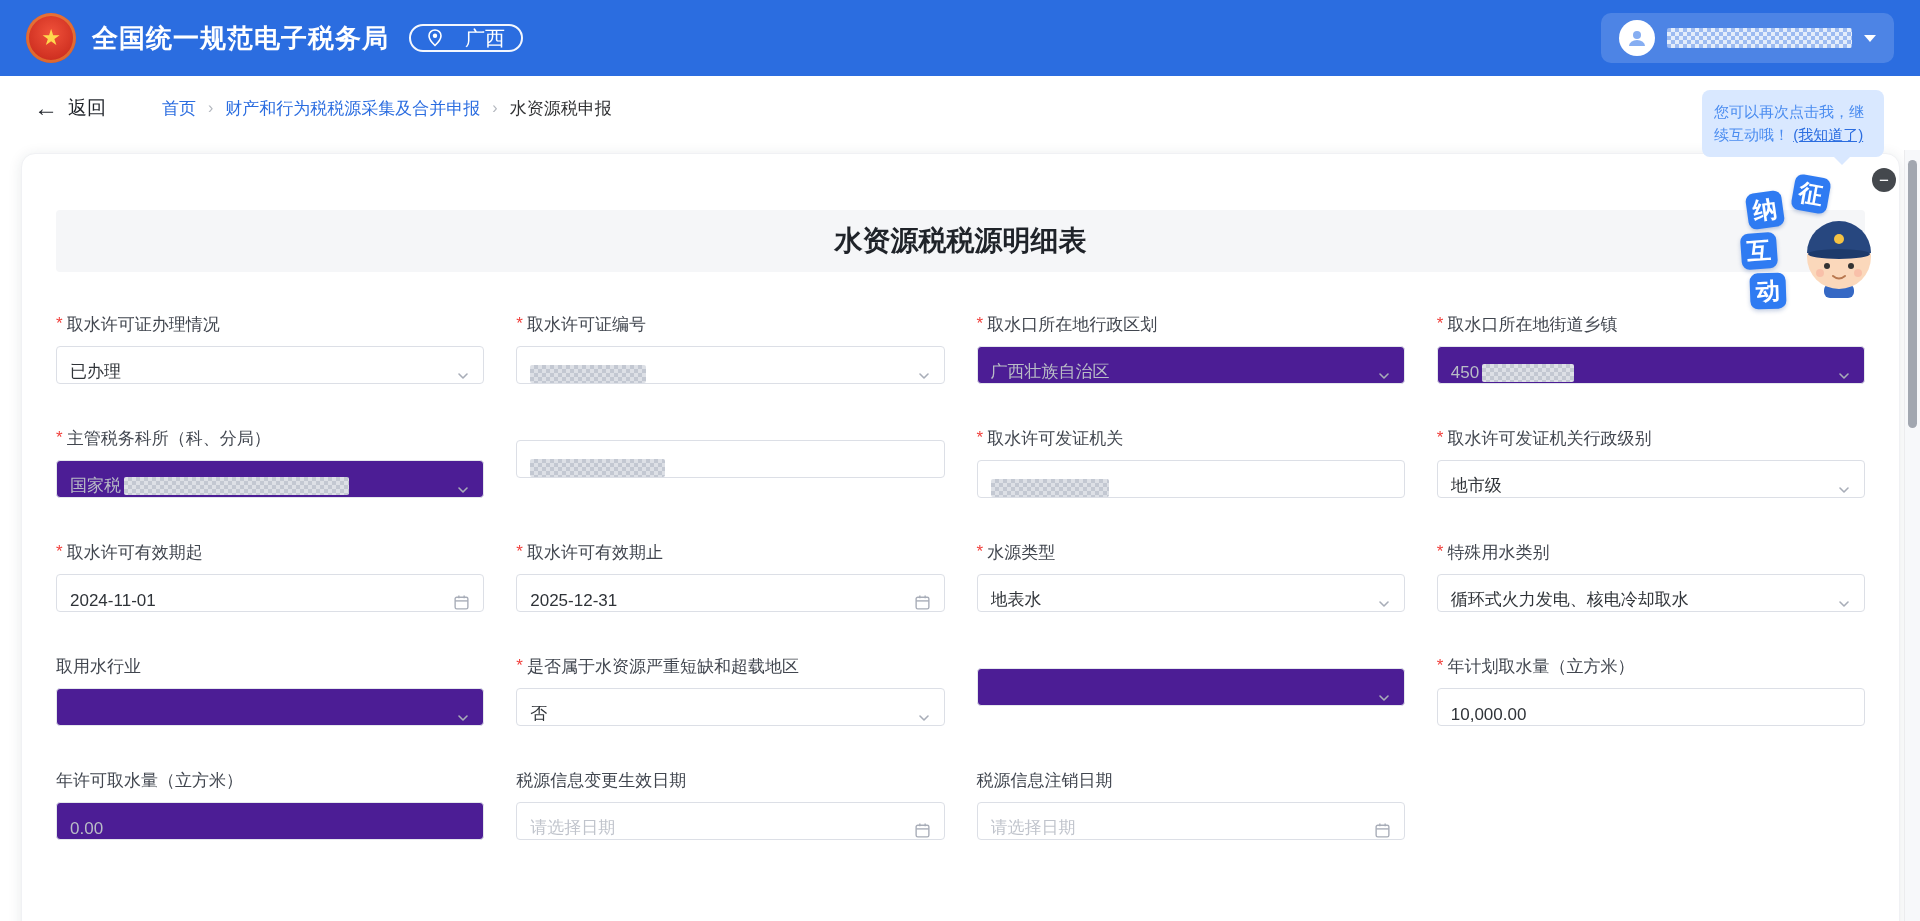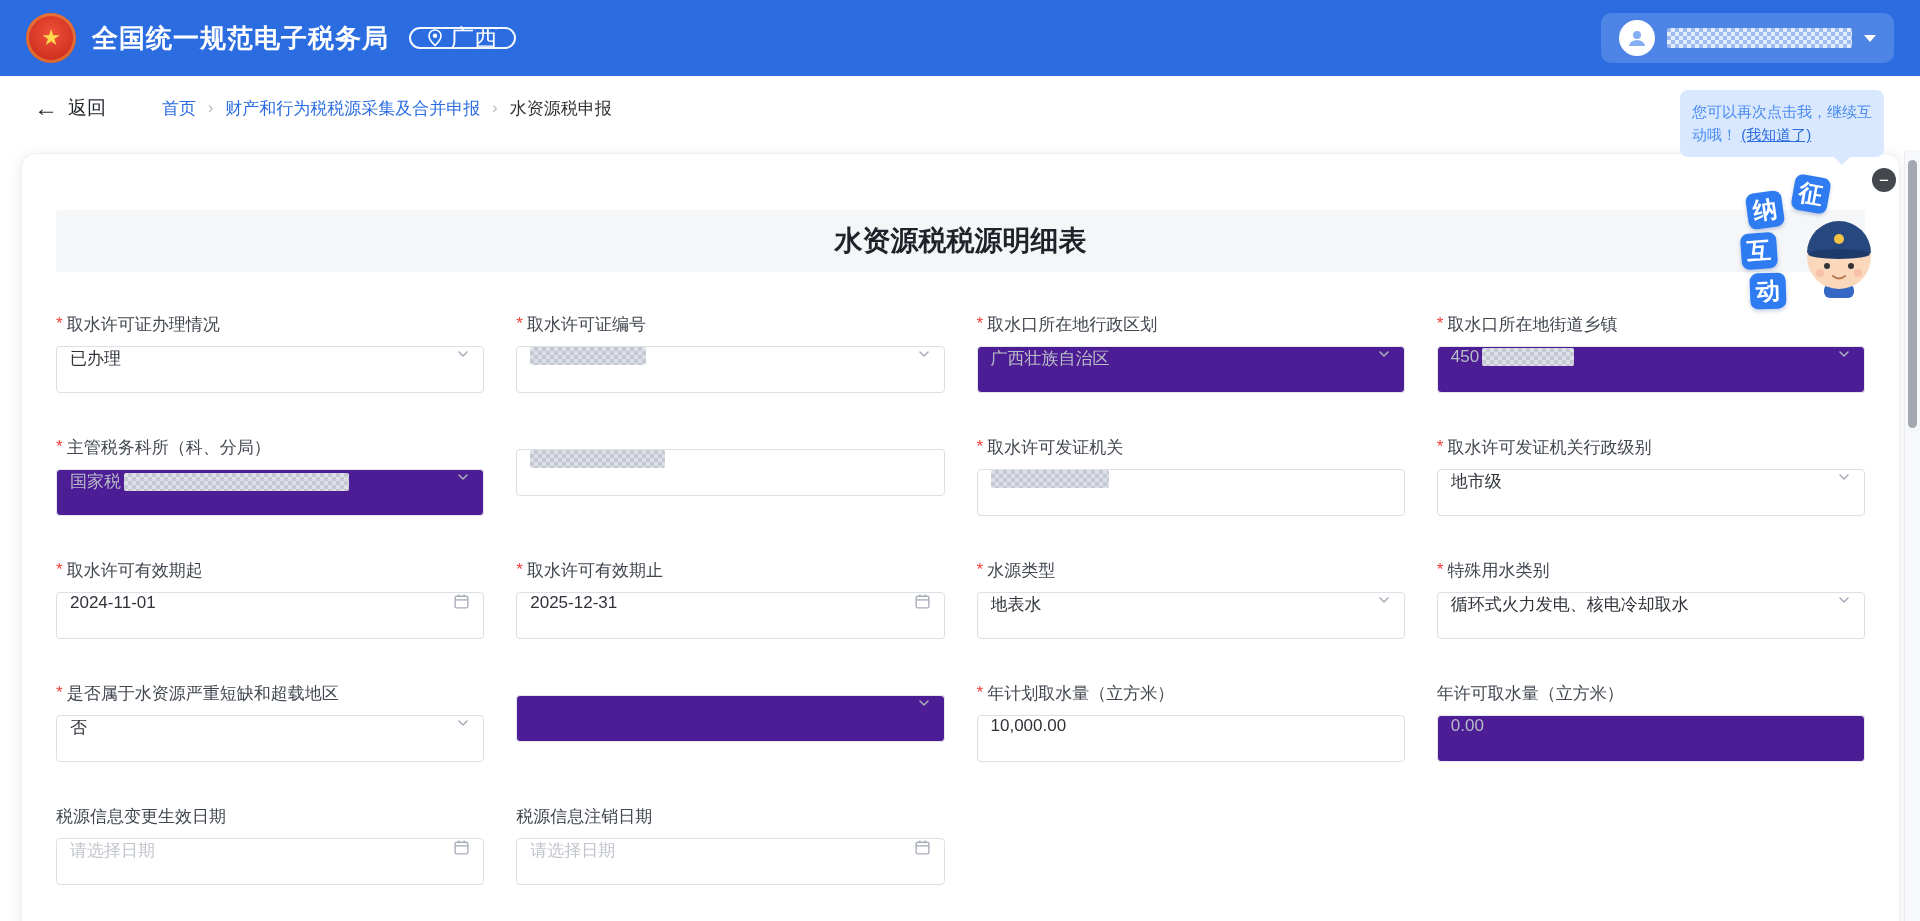--- a/index.html
+++ b/index.html
@@ -4,52 +4,52 @@
 <style>
   * { box-sizing: border-box; margin: 0; padding: 0; }
   html,body { width:1920px; height:921px; overflow:hidden; }
   body { font-family: "Liberation Sans", "DejaVu Sans", sans-serif; background:#fff; color:#2f3338; position:relative; }
 
   
   .header { height:76px; background:#2b6de0; display:flex; align-items:center; padding:0 26px; position:relative; }
   .emblem { width:50px; height:50px; border-radius:50%; background:radial-gradient(circle at 50% 40%, #f0513a, #bf2015); display:flex; align-items:center; justify-content:center; box-shadow: inset 0 0 0 3px rgba(255,216,77,.35); flex:0 0 auto; }
   .emblem-star { color:#ffd84d; font-size:22px; line-height:1; }
   .header-title { color:#fff; font-size:26px; font-weight:700; margin-left:16px; letter-spacing:1px; }
-  .region-badge { margin-left:20px; height:22px; border:2px solid rgba(255,255,255,.95); border-radius:20px; display:flex; align-items:center; gap:7px; padding:0 16px; color:#fff; font-size:24px; cursor:pointer; }
+  .region-badge { margin-left:20px; height:28px; border:2px solid rgba(255,255,255,.95); border-radius:20px; display:flex; align-items:center; gap:22px; padding:0 16px; color:#fff; font-size:20px; cursor:pointer; }
   .user-box { margin-left:auto; height:50px; background:rgba(255,255,255,.16); border-radius:10px; display:flex; align-items:center; gap:12px; padding:0 18px; cursor:pointer; }
   .avatar { width:36px; height:36px; border-radius:50%; background:#fff; display:flex; align-items:center; justify-content:center; }
   .mosaic { display:inline-block; height:18px; border-radius:2px; background:repeating-conic-gradient(#c3c8d2 0% 25%, #dde0e6 0% 50%); background-size:8px 8px; }
   .mosaic.light { background:repeating-conic-gradient(rgba(255,255,255,.85) 0% 25%, rgba(255,255,255,.45) 0% 50%); background-size:8px 8px; height:20px; }
   .caret-down { width:0; height:0; border-left:6px solid transparent; border-right:6px solid transparent; border-top:7px solid #fff; }
 
   
   .breadcrumb-bar { height:64px; display:flex; align-items:center; padding:0 34px; background:#fff; }
   .back-group { display:flex; align-items:center; gap:10px; font-size:19px; color:#1f2329; font-weight:500; cursor:pointer; }
   .back-arrow { font-size:24px; line-height:1; color:#1f2329; }
   .crumbs { display:flex; align-items:center; margin-left:56px; font-size:17px; }
   .crumb { color:#2b6de0; cursor:pointer; }
   .crumb.active { color:#303133; cursor:default; }
   .crumb-sep { color:#b4b8bf; margin:0 12px; font-size:16px; }
 
   
-  .assist-tip { position:absolute; top:90px; right:36px; width:204px; background:#d9e8ff; border-radius:8px; padding:10px 12px; font-size:15px; line-height:1.55; color:#4a8cf0; z-index:7; }
+  .assist-tip { position:absolute; top:90px; right:36px; width:182px; background:#d9e8ff; border-radius:8px; padding:10px 12px; font-size:15px; line-height:1.55; color:#4a8cf0; z-index:7; }
   .assist-tip:after { content:""; position:absolute; bottom:-8px; right:34px; border-left:8px solid transparent; border-right:8px solid transparent; border-top:8px solid #d9e8ff; }
   .tip-link { color:#2b6de0; text-decoration:underline; cursor:pointer; }
 
   
   .card { position:absolute; left:21px; top:153px; width:1879px; height:840px; background:#fff; border-radius:14px; box-shadow:0 2px 14px rgba(31,45,61,.10); border:1px solid #f0f1f4; }
   .card-inner { padding:56px 34px 0 34px; }
   .form-title-bar { height:62px; background:#f5f6f8; border-radius:4px; display:flex; align-items:center; justify-content:center; }
   .form-title { font-size:28px; font-weight:700; color:#1f2329;font-family:Liberation Mono, monospace; }
   .section-heading { margin-top:36px; font-size:20px; font-weight:700; color:#1f2329; }
 
   .fields-grid { margin-top:42px; display:grid; grid-template-columns:repeat(4,1fr); column-gap:32px; row-gap:44px; }
   .field-label { display:flex; align-items:center; gap:4px; font-size:17px; color:#41464f; height:20px; }
   .req { color:#f1403c; font-size:17px; }
-  .control { margin-top:12px; height:47px; border:1px solid #dcdfe6; border-radius:4px; background:#fff; display:flex; align-items:flex-start; padding:0 13px; font-size:17px; color:#2f3338; cursor:pointer; }
+  .control { margin-top:12px; height:38px; border:1px solid #dcdfe6; border-radius:4px; background:#fff; display:flex; align-items:flex-end; padding:0 13px; font-size:17px; color:#2f3338; cursor:pointer; }
   .control.disabled { background:#4c1d95; color:#b9bdc6; border-color:#e4e7ec; cursor:not-allowed; }
   .control .value { flex:1; display:flex; align-items:center; gap:3px; white-space:nowrap; overflow:hidden; }
   .control .placeholder { color:#c0c4cc; }
   .chev, .cal { flex:0 0 auto; margin-left:8px; }
 
   
   .mascot { position:absolute; left:1735px; top:176px; width:150px; height:132px; z-index:6; cursor:pointer; }
   .badge { position:absolute; width:36px; height:36px; background:#2f7bf2; border-radius:8px; color:#fff; font-size:24px; font-weight:700; display:flex; align-items:center; justify-content:center; box-shadow:0 2px 4px rgba(20,60,140,.25); }
   .b0 { left:58px; top:0;   transform:rotate(10deg); }
   .b1 { left:12px; top:16px; transform:rotate(-8deg); }
@@ -268,20 +268,31 @@
         </div>
         <div>
           <div class="field-label">
             <span class="req">*</span>
             <span>特殊用水类别</span>
           </div>
           <div class="control">
             <span class="value">
               <span>循环式火力发电、核电冷却取水</span>
             </span>
+            <svg class="chev" width="14" height="14" viewBox="0 0 14 14">
+              <path d="M3 5l4 4 4-4" fill="none" stroke="#a8adb8" stroke-width="1.6" stroke-linecap="round" stroke-linejoin="round"></path>
+            </svg>
+          </div>
+        </div>
+        <div>
+          <div class="field-label">
+            <span>取用水行业</span>
+          </div>
+          <div class="control disabled">
+            <span class="value"></span>
             <svg class="chev" width="14" height="14" viewBox="0 0 14 14">
               <path d="M3 5l4 4 4-4" fill="none" stroke="#a8adb8" stroke-width="1.6" stroke-linecap="round" stroke-linejoin="round"></path>
             </svg>
           </div>
         </div>
         <div>
           <div class="field-label">
             <span class="req">*</span>
             <span>是否属于水资源严重短缺和超载地区</span>
           </div>

